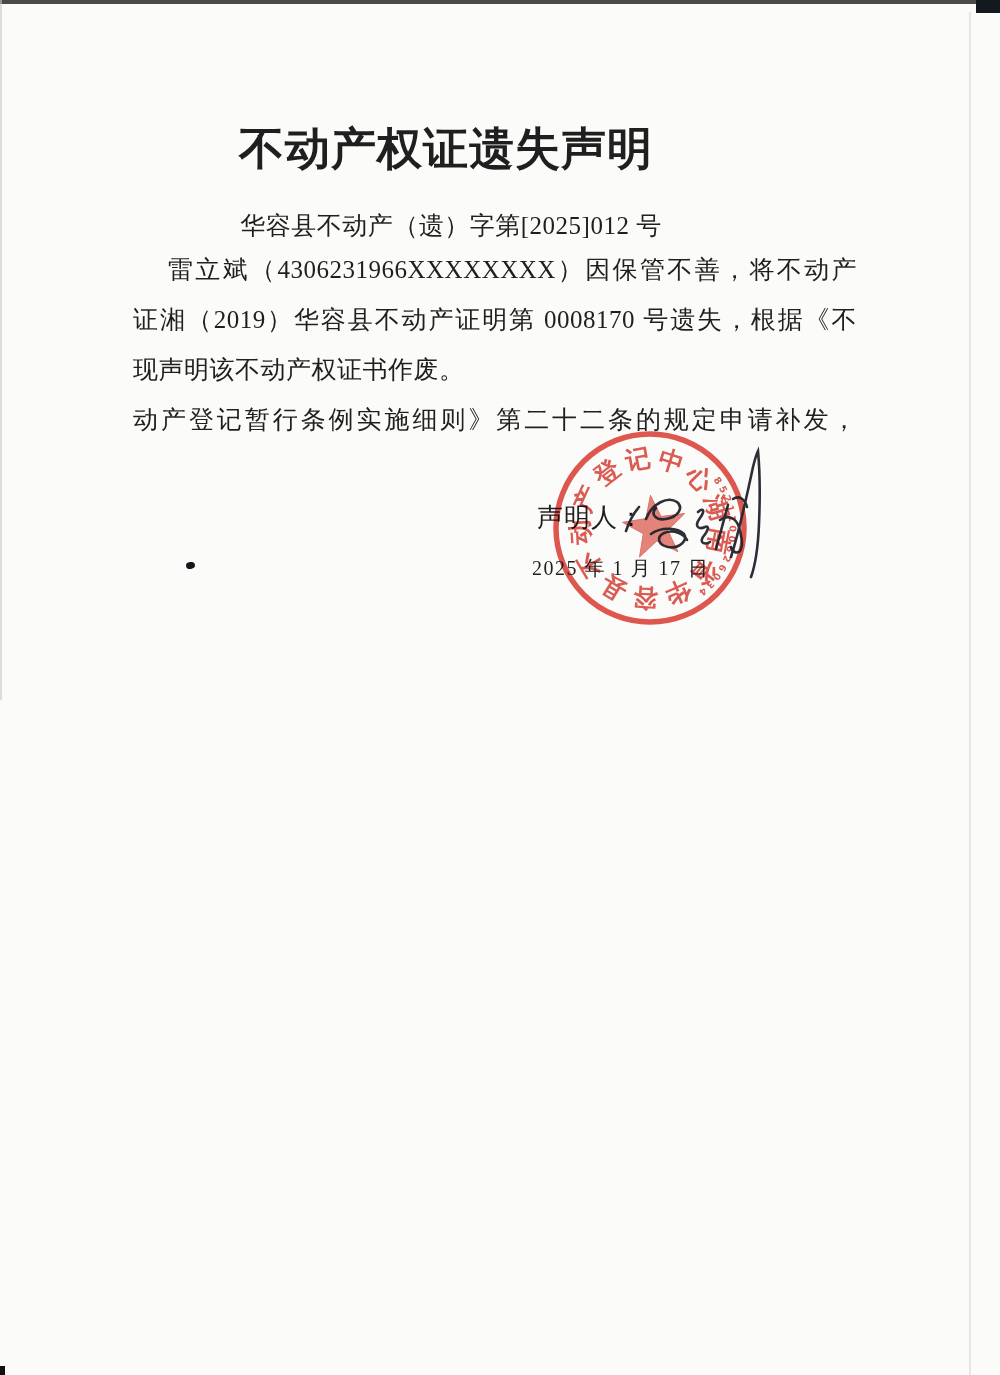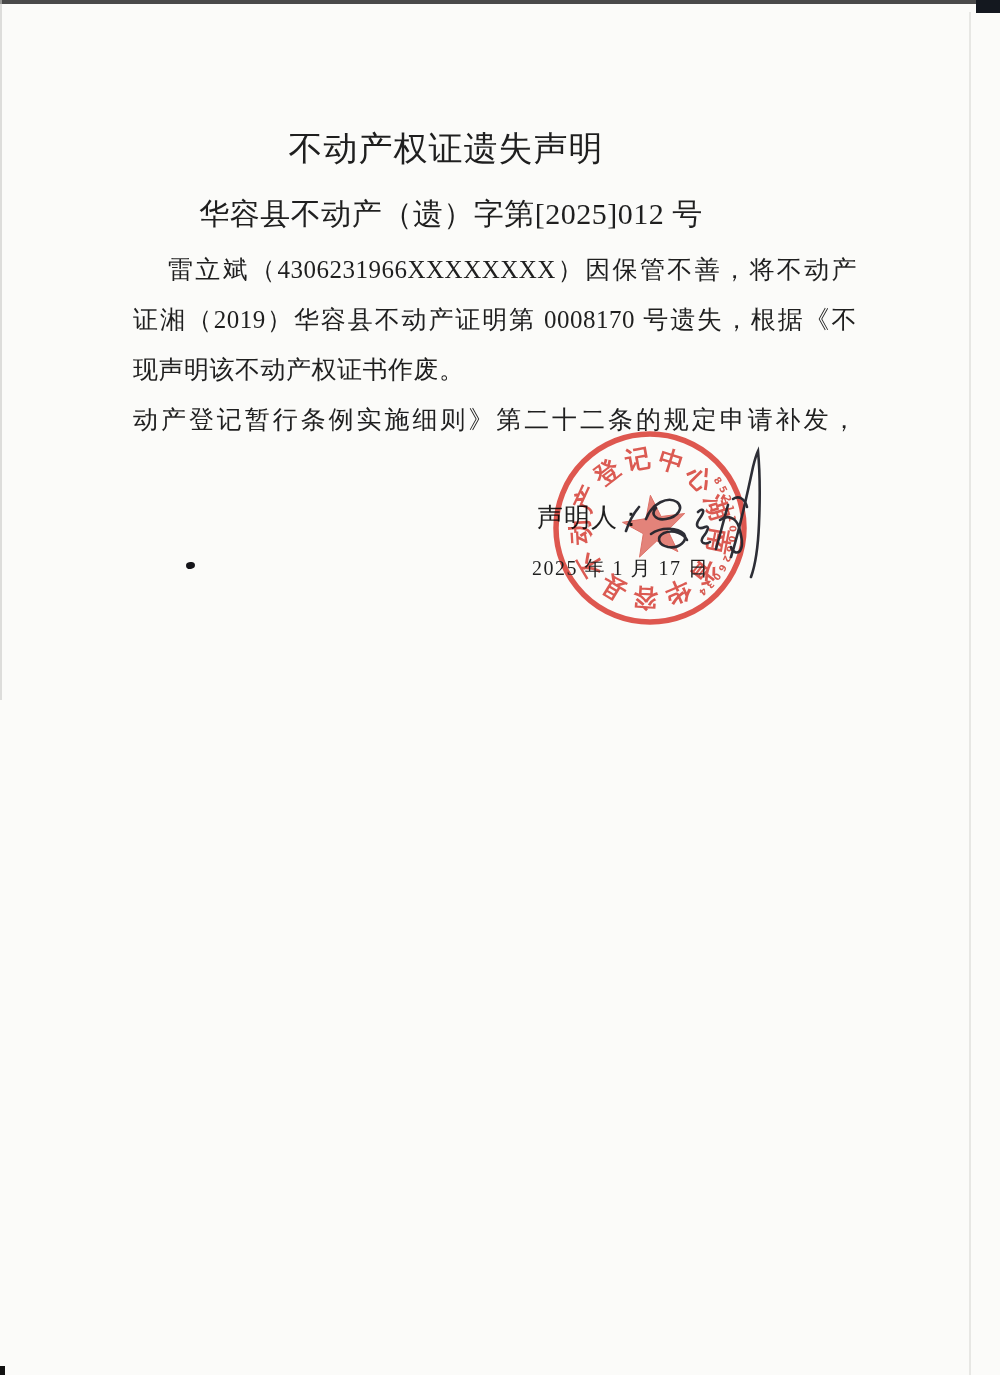--- a/index.html
+++ b/index.html
@@ -11,25 +11,25 @@
   }
   
   .edge-top{position:absolute;left:0;top:0;width:1000px;height:4px;background:#4a4a4a;z-index:9;}
   .edge-left{position:absolute;left:0;top:0;width:2px;height:700px;background:#c9c9c7;opacity:.6;z-index:9;}
   .corner-tr{position:absolute;right:0;top:0;width:24px;height:13px;background:#14181f;z-index:10;}
   .corner-bl{position:absolute;left:0;bottom:0;width:5px;height:9px;background:#111;z-index:10;}
   .fold-line{position:absolute;left:969px;top:12px;width:2px;height:1363px;background:#e7e7e4;z-index:1;}
   .ink-dot{position:absolute;left:186px;top:562px;width:9px;height:7px;background:#15151a;border-radius:50% 45% 50% 48%;transform:rotate(-8deg);z-index:6;}
   .doc-title{
     position:absolute;left:0;top:126px;width:892px;text-align:center;
-    font-size:34px;font-weight:normal;letter-spacing:1px;line-height:46px;
+    font-size:45px;font-weight:bold;letter-spacing:1px;line-height:46px;
   }
   .doc-number{
-    position:absolute;left:0;top:198px;width:902px;text-align:center;
-    font-size:30px;line-height:31px;letter-spacing:.5px;
+    position:absolute;left:0;top:210px;width:902px;text-align:center;
+    font-size:25px;line-height:31px;letter-spacing:.5px;
   }
   .body-block{position:absolute;left:133px;top:245px;width:724px;z-index:3;}
   .body-line{
     font-size:25px;line-height:50px;height:50px;white-space:nowrap;
     letter-spacing:.5px;
   }
   .body-line.justify{white-space:normal;text-align:justify;text-align-last:justify;}
   .body-line.first{text-indent:35px;}
   .closing-line{font-size:25px;line-height:50px;height:50px;margin-top:5px;padding-left:72px;letter-spacing:1px;}
   .declarant-row{position:absolute;left:537px;top:502px;font-size:26px;line-height:32px;z-index:3;letter-spacing:1px;}

